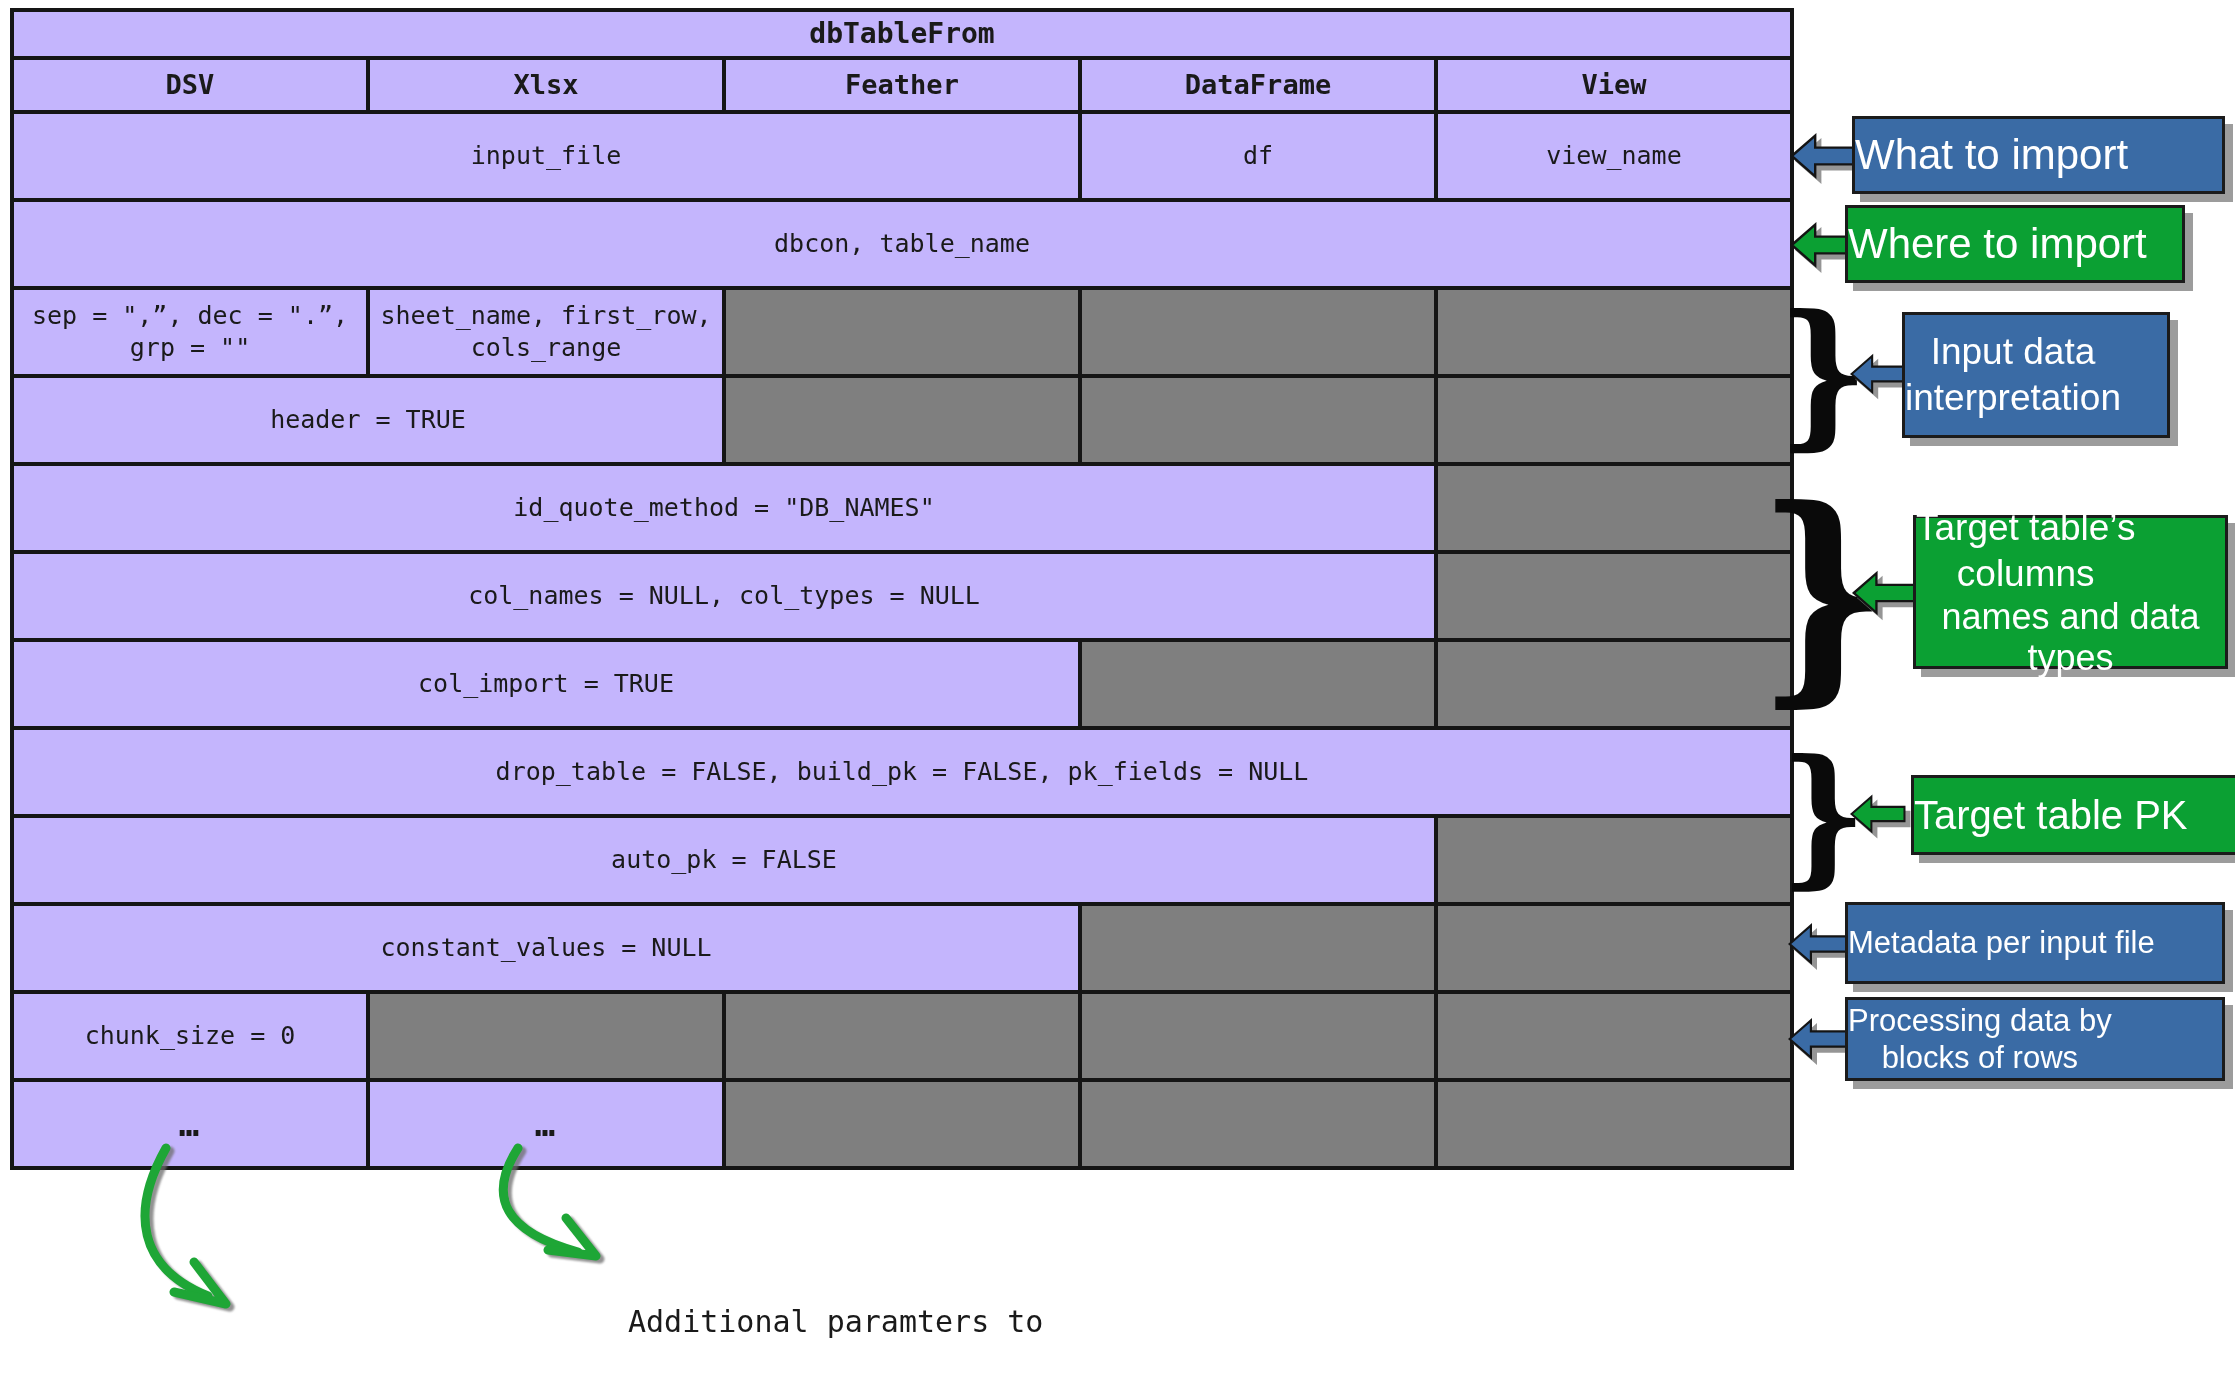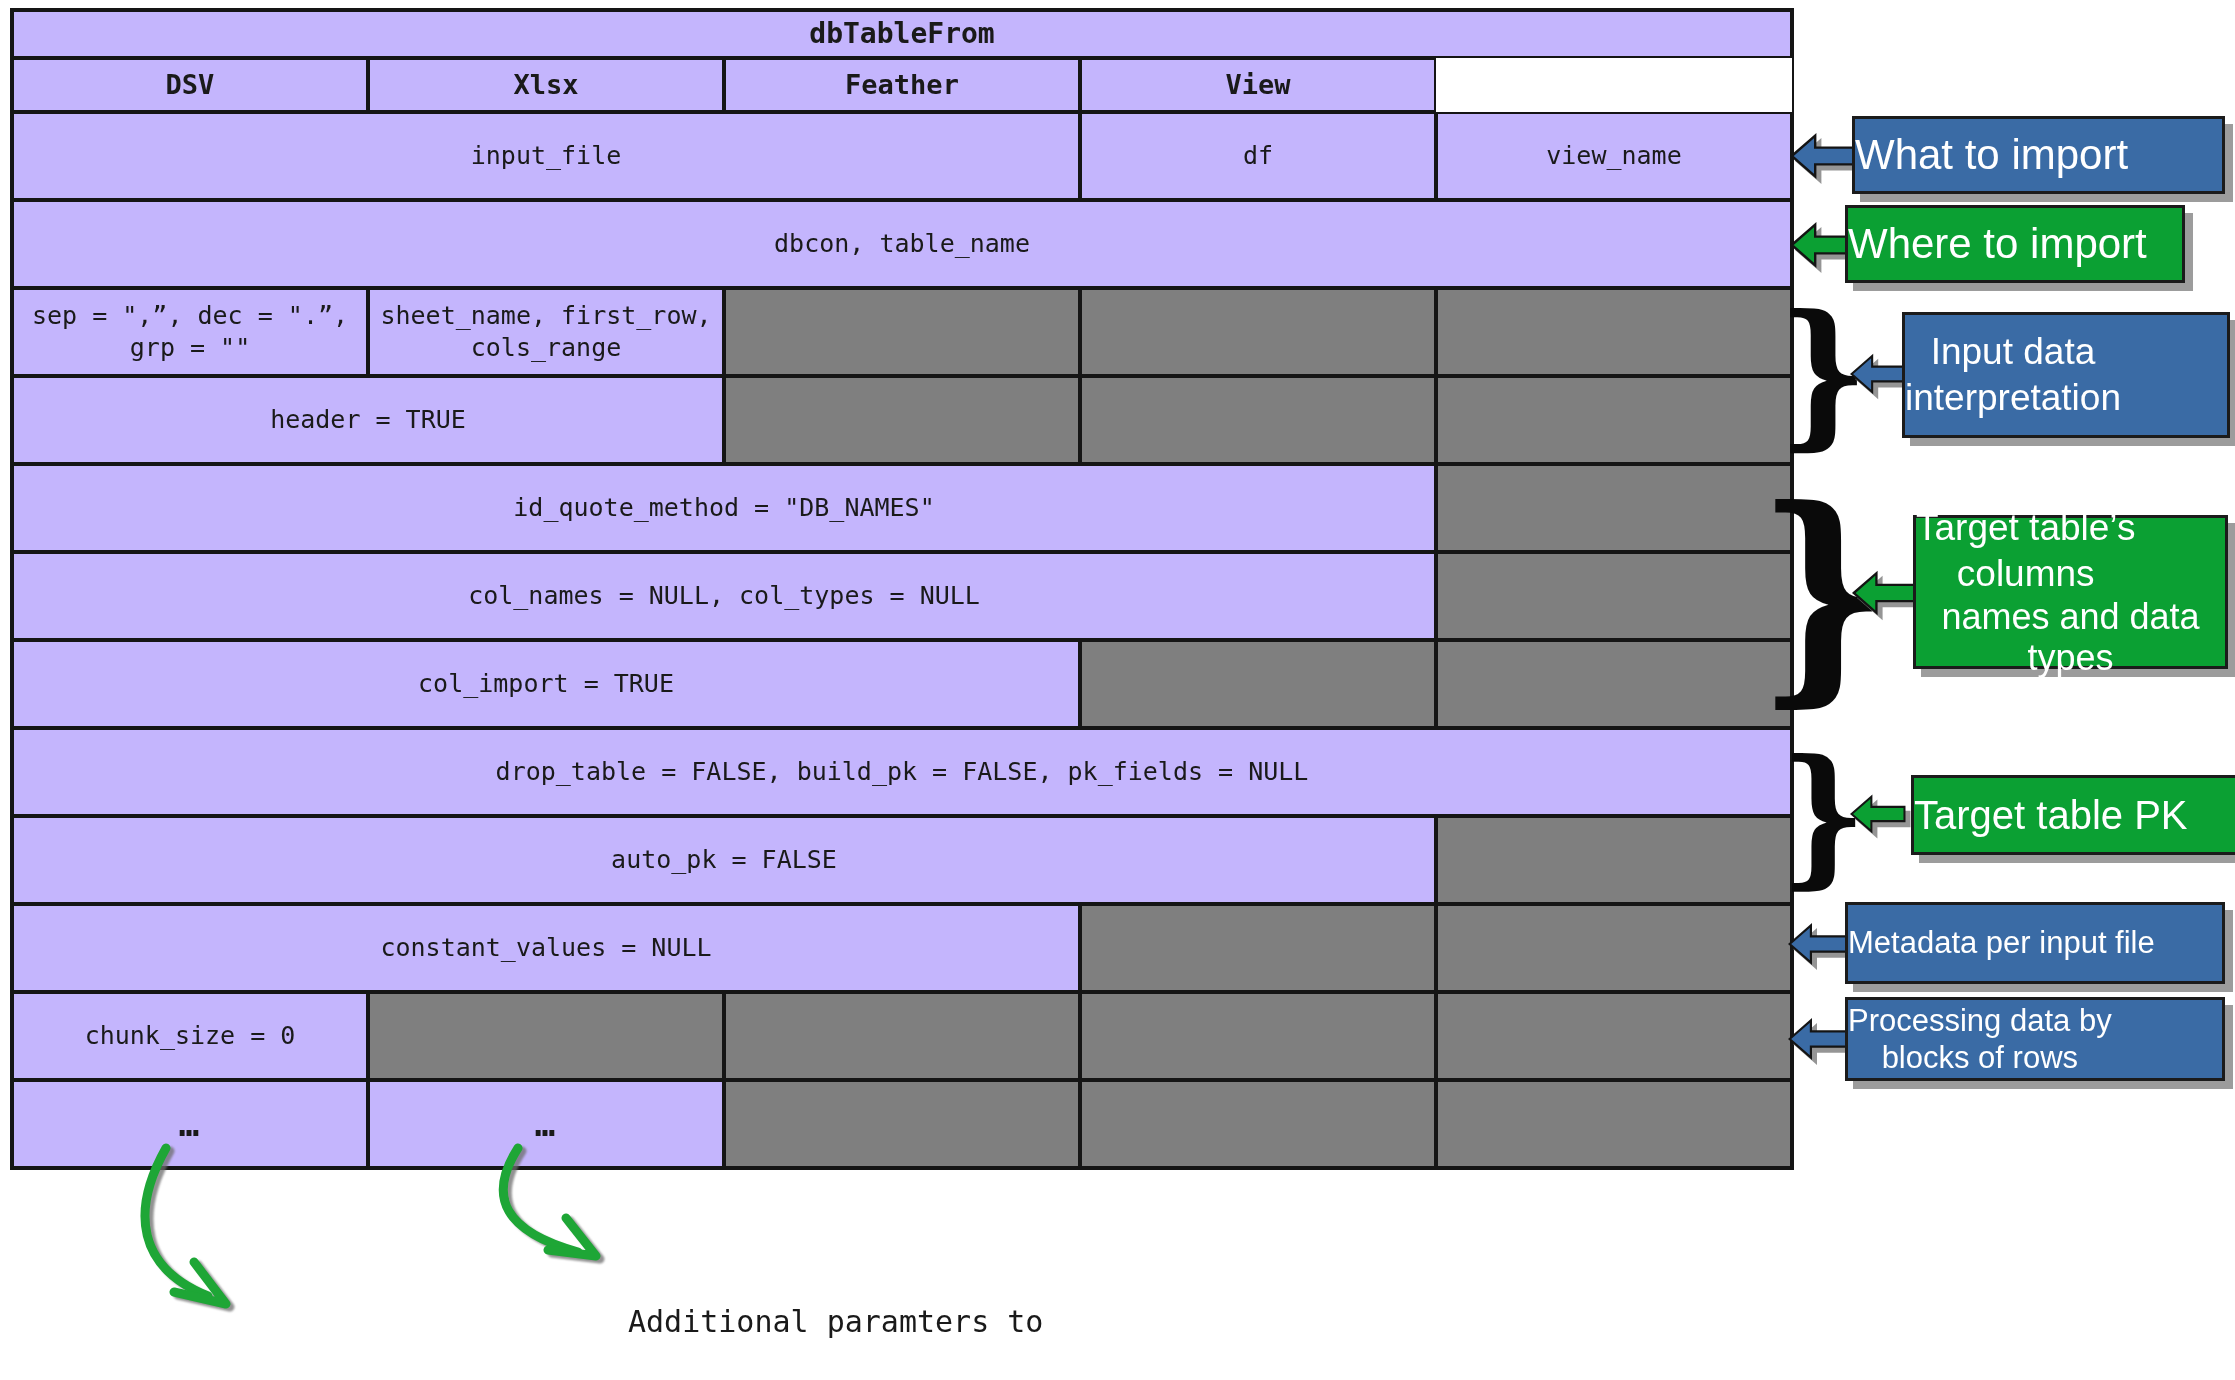--- a/index.html
+++ b/index.html
@@ -46,20 +46,21 @@
 </head>
 <body>
 
 <div id="canvas">
 
   <div id="param-table">
       <div class="cell title" style="grid-column: span 5;">dbTableFrom</div>
       <div class="cell head">DSV</div>
       <div class="cell head">Xlsx</div>
       <div class="cell head">Feather</div>
+      <div class="cell head">DataFrame</div>
       <div class="cell head">View</div>
       <div class="cell" style="grid-column: span 3;">input_file</div>
       <div class="cell">df</div>
       <div class="cell">view_name</div>
       <div class="cell" style="grid-column: span 5;">dbcon, table_name</div>
       <div class="cell">sep = ",”, dec = ".”,
 grp = ""</div>
       <div class="cell">sheet_name, first_row,
 cols_range</div>
       <div class="cell gray"></div>
@@ -107,21 +108,21 @@
   <div class="callout green" style="left:1845px;top:205px;width:340px;height:78px;font-size:42px;">
     <span>Where to import</span>
   </div>
 
   <div class="brace" style="left:1794px;top:292px;width:58px;height:160px;font-size:150px;line-height:160px;transform:scaleX(0.95) scaleY(1.05);">
     <span>}</span>
   </div>
   <svg class="block-arrow" style="left:1850px;top:336px;" width="58" height="76" viewBox="0 0 110 80">
     <polygon class="fill-blue" points="3,40 42,6 42,26 107,26 107,54 42,54 42,74"></polygon>
   </svg>
-  <div class="callout blue" style="left:1902px;top:312px;width:328px;height:126px;font-size:37px;line-height:1.25;">
+  <div class="callout blue" style="left:1902px;top:312px;width:268px;height:126px;font-size:37px;line-height:1.25;">
     <span>Input data
 interpretation</span>
   </div>
 
   <div class="brace" style="left:1792px;top:476px;width:62px;height:232px;font-size:218px;line-height:232px;transform:scaleX(0.95) scaleY(1.05);">
     <span>}</span>
   </div>
   <svg class="block-arrow" style="left:1852px;top:548px;" width="64" height="90" viewBox="0 0 110 80">
     <polygon class="fill-green" points="3,40 42,6 42,26 107,26 107,54 42,54 42,74"></polygon>
   </svg>

